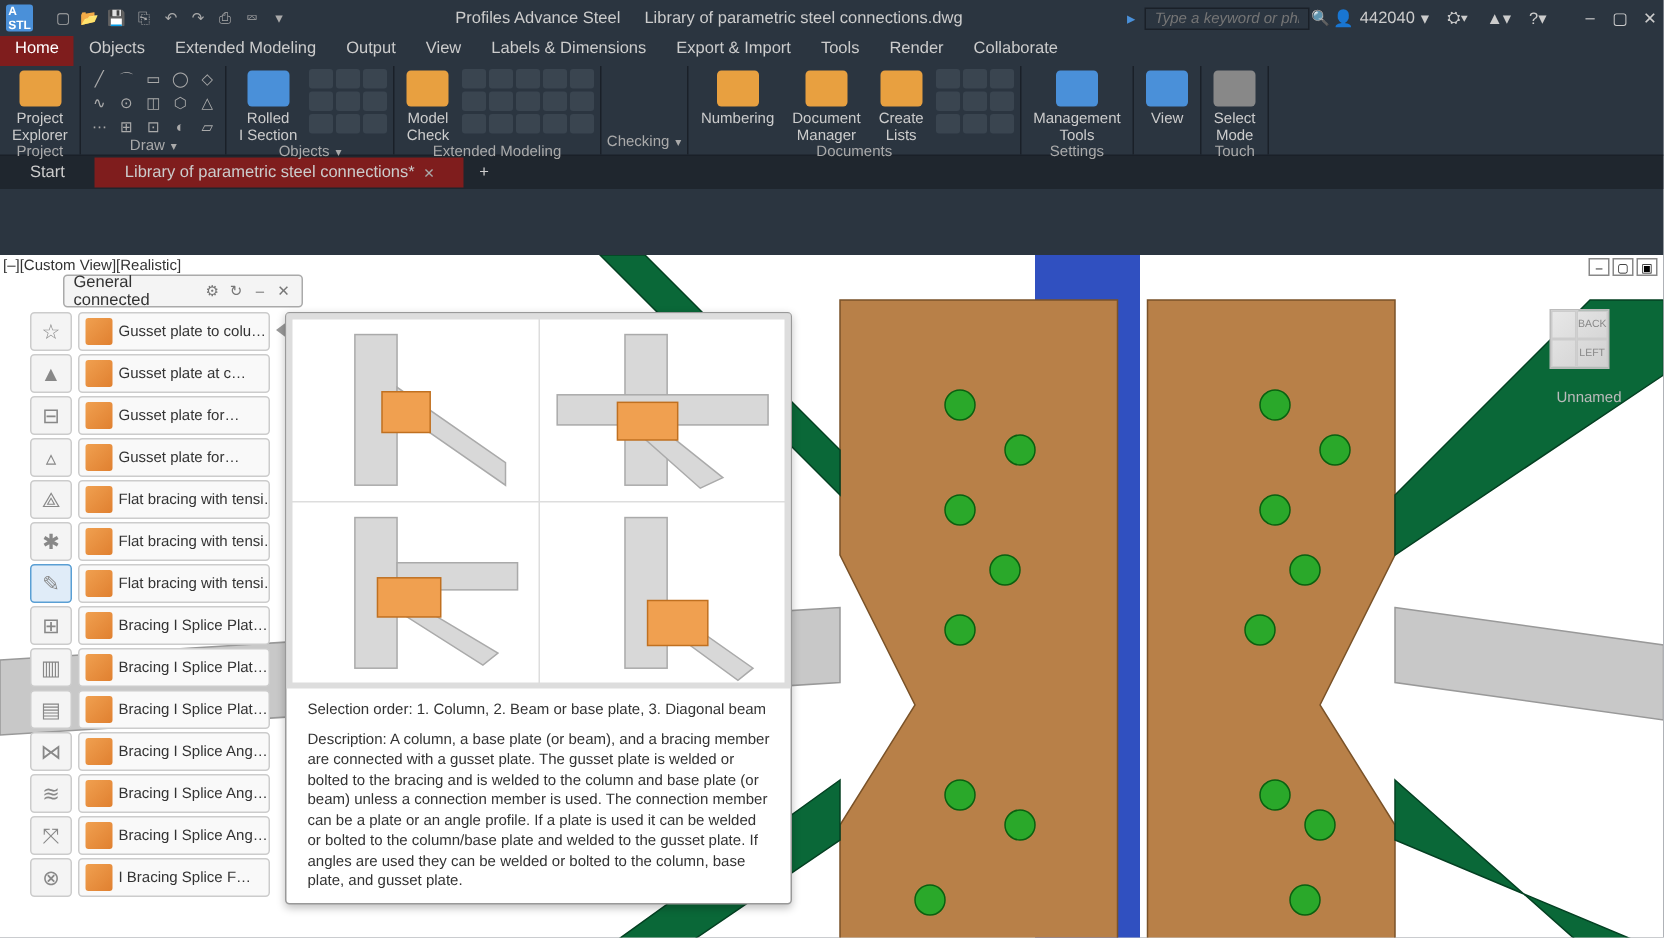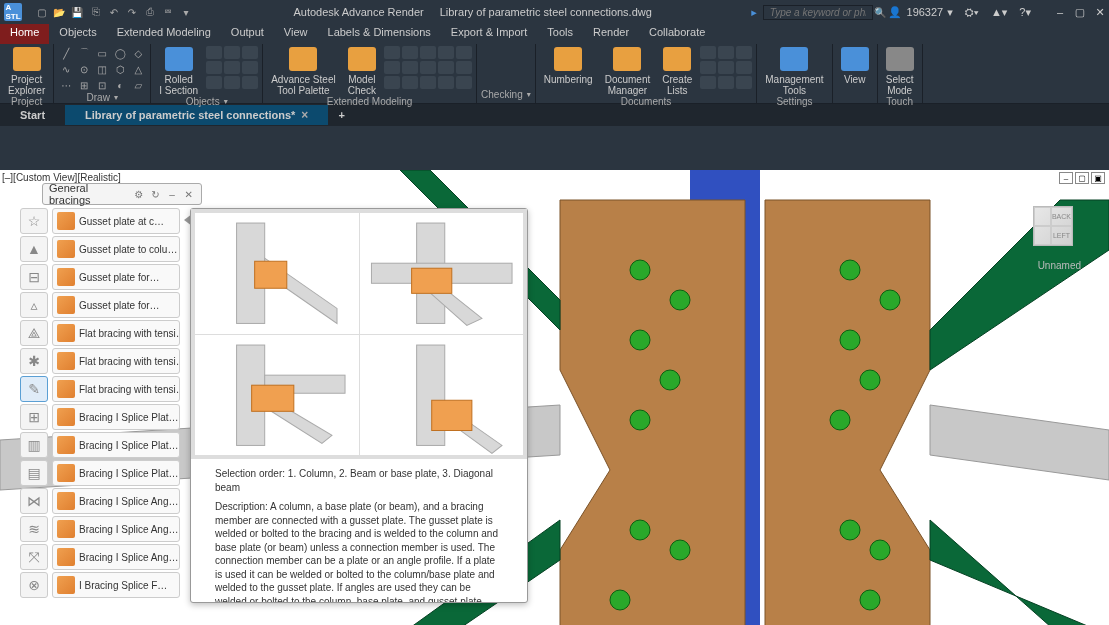--- a/index.html
+++ b/index.html
@@ -28,23 +28,23 @@
 .ribbon-panel { display: flex; flex-direction: column; border-right: 1px solid #1a2028; padding: 2px 4px; position: relative; }
 .ribbon-panel .panel-content { flex: 1; display: flex; align-items: flex-start; gap: 4px; }
 .ribbon-panel .panel-label { height: 14px; text-align: center; color: #aaa; font-size: 10px; display: flex; align-items: center; justify-content: center; gap: 4px; }
 .ribbon-panel .panel-label .arrow { font-size: 8px; }
 .ribbon-big { display: flex; flex-direction: column; align-items: center; color: #ccc; font-size: 10px; cursor: pointer; padding: 0 4px; line-height: 1.1; text-align: center; }
 .ribbon-big .icon { width: 28px; height: 26px; margin-bottom: 2px; display: flex; align-items: center; justify-content: center; }
 .ribbon-grid { display: grid; grid-template-columns: repeat(5, 16px); grid-template-rows: repeat(3, 14px); gap: 2px; }
 .ribbon-grid .cell { width: 16px; height: 14px; display: flex; align-items: center; justify-content: center; color: #aaa; font-size: 10px; cursor: pointer; }
 
 
-.tabs { height: 22px; background: #1f262e; display: flex; align-items: center; color: #ccc; font-size: 11px; font-weight: bold; }
+.tabs { height: 22px; background: #1f262e; display: flex; align-items: center; color: #ccc; font-size: 11px; }
 .tabs .tab { padding: 3px 20px; cursor: pointer; display: flex; align-items: center; gap: 6px; }
-.tabs .tab.active { background: #0c4a6e; }
+.tabs .tab.active { background: #7f1d1d; }
 .tabs .tab .close { font-size: 12px; color: #aaa; }
 .tabs .plus { padding: 3px 10px; cursor: pointer; }
 
 
 .viewport { position: relative; height: 465px; background: #fff; margin-top: 44px; }
 .view-breadcrumb { position: absolute; top: 2px; left: 2px; font-size: 10px; color: #333; }
 .view-controls { position: absolute; top: 2px; right: 4px; display: flex; gap: 2px; }
 .view-controls .vc { width: 14px; height: 12px; border: 1px solid #888; cursor: pointer; font-size: 8px; display: flex; align-items: center; justify-content: center; }
 
 
@@ -63,21 +63,21 @@
 .palette-left .cat.active { background: #e0ecf8; border-color: #5a9fd4; }
 .palette-right { display: flex; flex-direction: column; gap: 2px; margin-top: 24px; margin-left: 2px; }
 .palette-right .item { width: 128px; height: 26px; background: #f9f9f9; border: 1px solid #ccc; border-radius: 3px; display: flex; align-items: center; padding: 0 4px; gap: 4px; cursor: pointer; font-size: 10px; color: #333; white-space: nowrap; overflow: hidden; text-overflow: ellipsis; }
 .palette-right .item .thumb { width: 18px; height: 18px; background: linear-gradient(135deg, #f0a050, #e08030); border-radius: 2px; flex-shrink: 0; }
 
 
 .preview-panel { position: absolute; top: 38px; left: 190px; width: 338px; height: 395px; background: #fff; border: 1px solid #999; border-radius: 3px; box-shadow: 0 2px 6px rgba(0,0,0,0.25); display: flex; flex-direction: column; }
 .preview-pointer { position: absolute; top: 44px; left: 184px; width: 0; height: 0; border-top: 6px solid transparent; border-bottom: 6px solid transparent; border-right: 8px solid #999; }
 .preview-images { height: 250px; display: grid; grid-template-columns: 1fr 1fr; grid-template-rows: 1fr 1fr; gap: 1px; background: #ddd; padding: 4px; }
 .preview-images .pimg { background: #fff; position: relative; overflow: hidden; }
-.preview-text { flex: 1; padding: 8px 24px; font-size: 10px; line-height: 1.35; color: #333; overflow: hidden; }
+.preview-text { flex: 1; padding: 8px 14px; font-size: 10px; line-height: 1.35; color: #333; overflow: hidden; }
 .preview-text p { margin-bottom: 6px; }
 
 
 .scene { position: absolute; inset: 0; overflow: hidden; z-index: 0; }
 .scene svg { width: 100%; height: 100%; }
 
 
 .statusbar { height: 22px; background: #1a2028; display: flex; align-items: center; color: #ccc; font-size: 10px; }
 .statusbar .spacer { flex: 1; }
 .statusbar .sb-item { padding: 0 6px; display: flex; align-items: center; gap: 4px; font-weight: bold; }
@@ -96,30 +96,30 @@
     <div class="qat-item">📂</div>
     <div class="qat-item">💾</div>
     <div class="qat-item">⎘</div>
     <div class="qat-item">↶</div>
     <div class="qat-item">↷</div>
     <div class="qat-item">⎙</div>
     <div class="qat-item">⮹</div>
     <div class="qat-item">▾</div>
   </div>
   <div class="title">
-    <span>Autodesk Advance Render</span>
+    <span>Profiles Advance Steel</span>
     <span>Library of parametric steel connections.dwg</span>
   </div>
   <div style="color:#4a90d9;margin-right:6px;">▸</div>
   <input class="search" placeholder="Type a keyword or phrase" style="">
   <div class="qat-item">🔍</div>
   <div class="right">
     <div class="user">
       <span class="user-icon">👤</span>
-      <span>196327</span>
+      <span>442040</span>
       <span>▾</span>
     </div>
     <div>⛭▾</div>
     <div>▲▾</div>
     <div>?▾</div>
   </div>
   <div class="winbtns">
     <div class="winbtn">–</div>
     <div class="winbtn">▢</div>
     <div class="winbtn">✕</div>
@@ -204,26 +204,20 @@
           </div>
         </div>
       </div>
       <div class="panel-label">
         <span>Objects</span>
         <span class="arrow">▾</span>
       </div>
     </div>
     <div class="ribbon-panel">
       <div class="panel-content">
-        <div class="ribbon-big">
-          <div class="icon">
-            <div class="iconf" style="background: rgb(232, 160, 64);"></div>
-          </div>
-          <div>Advance Steel<br>Tool Palette</div>
-        </div>
         <div class="ribbon-big">
           <div class="icon">
             <div class="iconf" style="background: rgb(232, 160, 64);"></div>
           </div>
           <div>Model<br>Check</div>
         </div>
         <div style="display: flex; flex-direction: column; gap: 2px;">
           <div style="display: flex; gap: 2px;">
             <div style="width: 16px; height: 13px; background: rgb(58, 69, 80); border-radius: 2px;"></div>
             <div style="width: 16px; height: 13px; background: rgb(58, 69, 80); border-radius: 2px;"></div>
@@ -402,21 +396,21 @@
       <div class="cube-face"></div>
       <div class="cube-face">BACK</div>
       <div class="cube-face"></div>
       <div class="cube-face">LEFT</div>
     </div>
   </div>
   <div class="viewcube-label">Unnamed</div>
 
   <div class="palette">
     <div class="palette-title">
-      <span>General bracings</span>
+      <span>General connected</span>
       <span class="spacer"></span>
       <span class="tool">⚙</span>
       <span class="tool">↻</span>
       <span class="tool">–</span>
       <span class="tool">✕</span>
     </div>
     <div class="palette-left">
       <div class="cat">☆</div>
       <div class="cat">▲</div>
       <div class="cat">⊟</div>
@@ -428,25 +422,25 @@
       <div class="cat">▥</div>
       <div class="cat">▤</div>
       <div class="cat">⋈</div>
       <div class="cat">≋</div>
       <div class="cat">⤧</div>
       <div class="cat">⊗</div>
     </div>
     <div class="palette-right" id="palette-items">
         <div class="item">
           <div class="thumb"></div>
+          <span>Gusset plate to colu…</span>
+        </div>
+        <div class="item">
+          <div class="thumb"></div>
           <span>Gusset plate at c…</span>
-        </div>
-        <div class="item">
-          <div class="thumb"></div>
-          <span>Gusset plate to colu…</span>
         </div>
         <div class="item">
           <div class="thumb"></div>
           <span>Gusset plate for…</span>
         </div>
         <div class="item">
           <div class="thumb"></div>
           <span>Gusset plate for…</span>
         </div>
         <div class="item">

